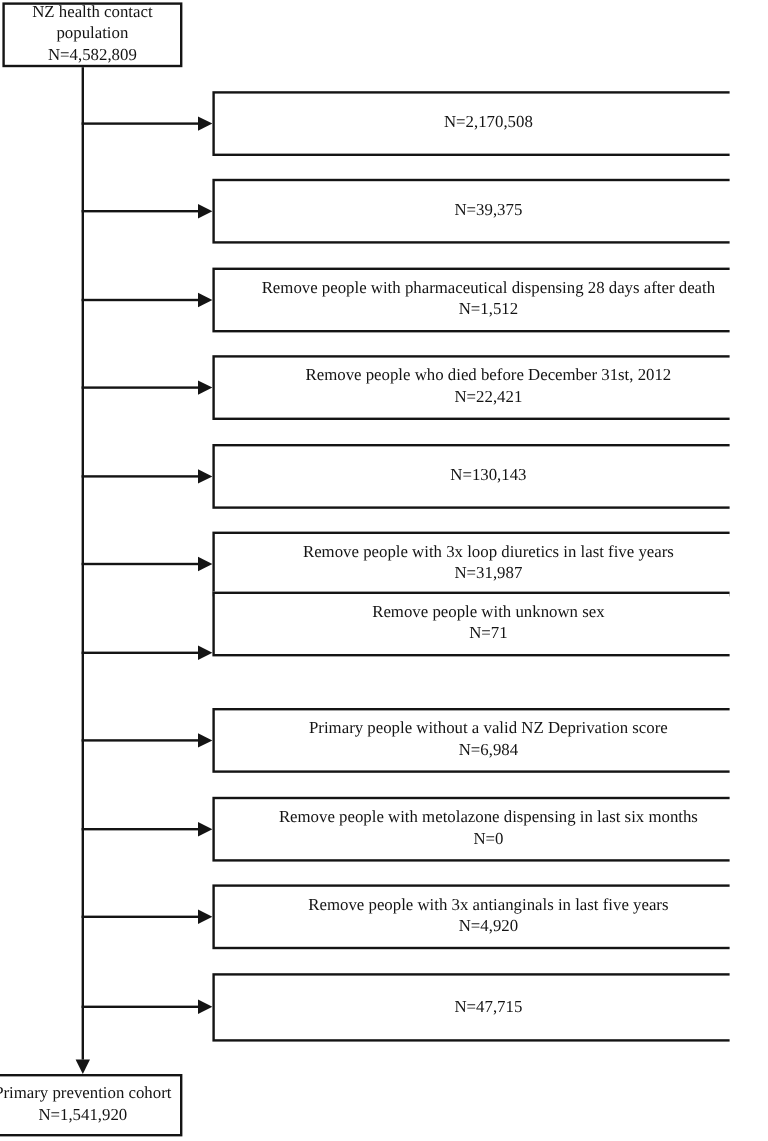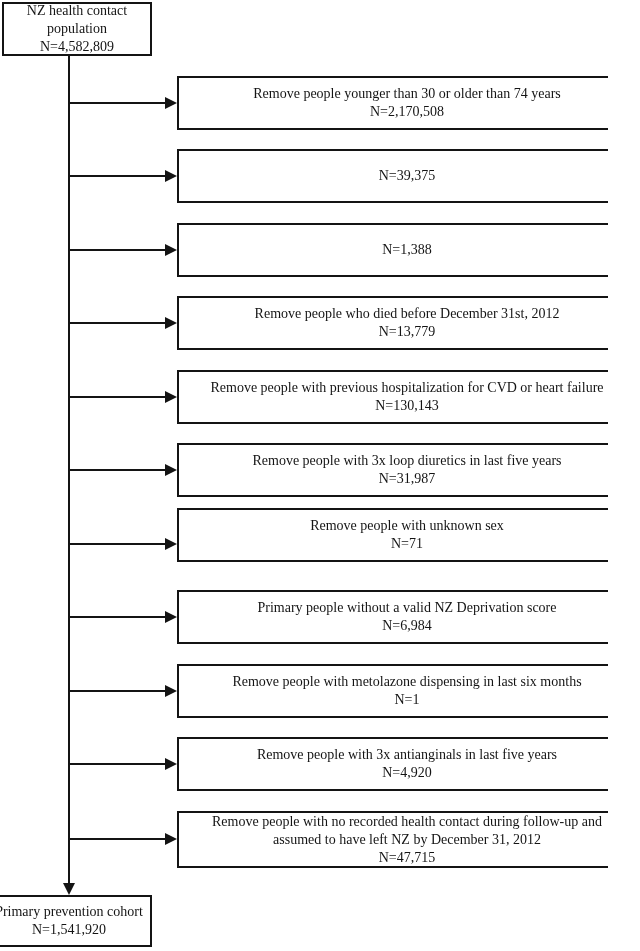--- a/index.html
+++ b/index.html
@@ -85,59 +85,57 @@
   <div class="harrow" style="top:616px"></div>
   <div class="harrow-head" style="top:611px"></div>
   <div class="harrow" style="top:690px"></div>
   <div class="harrow-head" style="top:685px"></div>
   <div class="harrow" style="top:763px"></div>
   <div class="harrow-head" style="top:758px"></div>
   <div class="harrow" style="top:838px"></div>
   <div class="harrow-head" style="top:833px"></div>
 
   <div class="box step" style="top:76px">
-    <div class="lbl">Remove people younger than 30 or older than 74 years</div>
     <div>N=2,170,508</div>
   </div>
   <div class="box step" style="top:149px">
     <div>N=39,375</div>
   </div>
   <div class="box step" style="top:223px">
-    <div>N=1,388</div>
+    <div class="lbl">Remove people with pharmaceutical dispensing 28 days after death</div>
+    <div>N=1,512</div>
   </div>
   <div class="box step" style="top:296px">
     <div class="lbl">Remove people who died before December 31st, 2012</div>
-    <div>N=13,779</div>
+    <div>N=22,421</div>
   </div>
   <div class="box step" style="top:370px">
-    <div class="lbl">Remove people with previous hospitalization for CVD or heart failure</div>
     <div>N=130,143</div>
   </div>
   <div class="box step" style="top:443px">
     <div class="lbl">Remove people with 3x loop diuretics in last five years</div>
     <div>N=31,987</div>
   </div>
-  <div class="box step" style="top:508px">
+  <div class="box step" style="top:493px">
     <div class="lbl">Remove people with unknown sex</div>
     <div>N=71</div>
   </div>
   <div class="box step" style="top:590px">
     <div class="lbl">Primary people without a valid NZ Deprivation score</div>
     <div>N=6,984</div>
   </div>
   <div class="box step" style="top:664px">
     <div class="lbl">Remove people with metolazone dispensing in last six months</div>
-    <div>N=1</div>
+    <div>N=0</div>
   </div>
   <div class="box step" style="top:737px">
     <div class="lbl">Remove people with 3x antianginals in last five years</div>
     <div>N=4,920</div>
   </div>
   <div class="box step" style="top:811px; height:57px;">
-    <div class="lbl">Remove people with no recorded health contact during follow-up and assumed to have left NZ by December 31, 2012</div>
     <div>N=47,715</div>
   </div>
 
   <div class="box" style="left:-14px; top:895px; width:166px; height:52px;">
     <div>Primary prevention cohort</div>
     <div>N=1,541,920</div>
   </div>
 
 </div>
 

